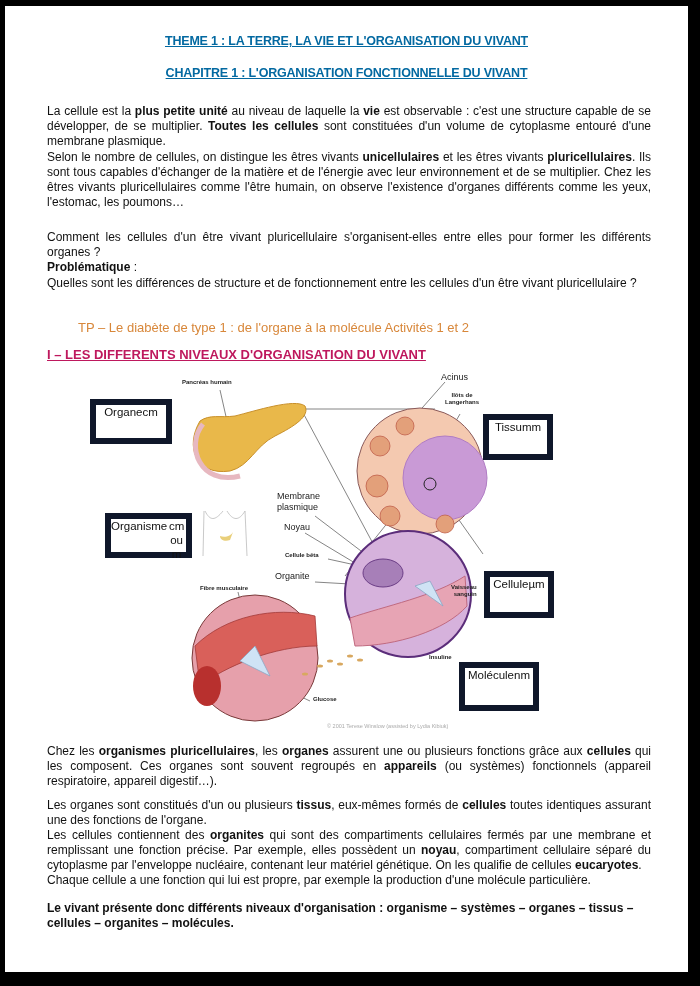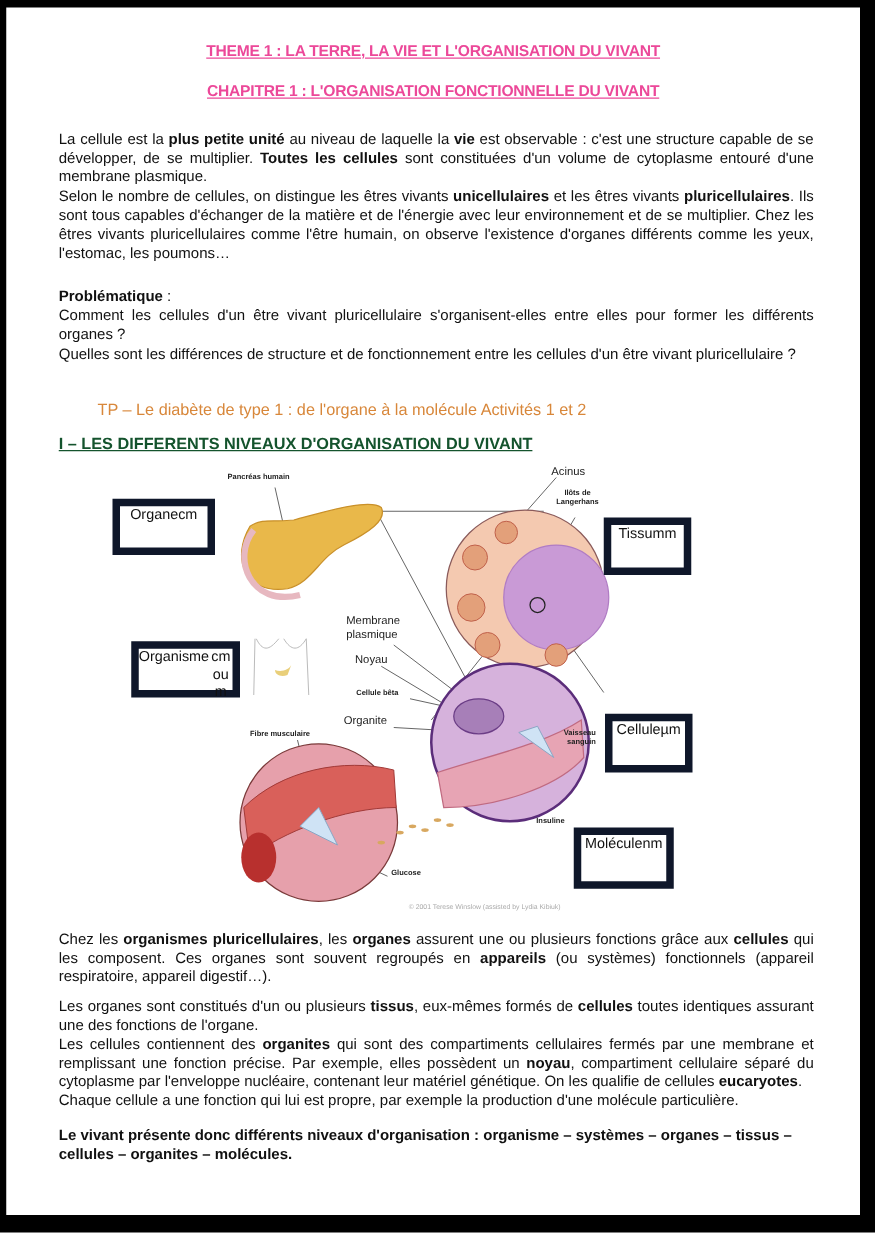--- a/index.html
+++ b/index.html
@@ -1,27 +1,27 @@
 <!DOCTYPE html>
 <html><head>
 <meta charset="utf-8">
 <style>
   html, body { margin:0; padding:0; }
   body { width:700px; height:986px; background:#000; position:relative; overflow:hidden;
          font-family:"Liberation Sans", sans-serif; color:#111; }
   .page { position:absolute; left:5px; top:6px; width:683px; height:966px; background:#fff; }
   .abs { position:absolute; }
-  .title { position:absolute; left:0; width:100%; text-align:center; color:#ec4899; font-weight:bold;
+  .title { position:absolute; left:0; width:100%; text-align:center; color:#0369a1; font-weight:bold;
            font-size:12.5px; text-decoration:underline; letter-spacing:-0.2px; }
   .txt { position:absolute; left:42px; width:604px; font-size:12px; line-height:15px; text-align:justify; }
   .txt p { margin:0; }
   .b { font-weight:bold; }
   .bu { font-weight:bold; }
   .tp { position:absolute; left:73px; top:314px; color:#d8873a; font-weight:normal; font-size:13px; }
-  .sect { position:absolute; left:42px; top:341px; color:#14532d; font-weight:bold; font-size:13px; text-decoration:underline; }
+  .sect { position:absolute; left:42px; top:341px; color:#be185d; font-weight:bold; font-size:13px; text-decoration:underline; }
   .box { position:absolute; border:6px solid #0f172a; background:#fff; text-align:center; font-size:11.5px; line-height:14px;
          display:flex; flex-direction:row; justify-content:center; }
   .lab { position:absolute; font-size:9px; color:#222; white-space:nowrap; }
   .labs { position:absolute; font-size:6px; font-weight:bold; color:#222; white-space:nowrap; line-height:7px; text-align:center; }
   .credit { position:absolute; font-size:5.5px; color:#aaa; white-space:nowrap; }
   svg.fig { position:absolute; left:0; top:0; }
 </style>
 </head>
 <body>
 
@@ -33,22 +33,22 @@
   <div class="txt" style="top:98px">
     <p>
       <span>La cellule est la </span><span class="b">plus petite unité</span><span> au niveau de laquelle la </span><span class="b">vie</span><span> est observable : c'est une structure capable de se développer, de se multiplier. </span><span class="b">Toutes les cellules</span><span> sont constituées d'un volume de cytoplasme entouré d'une membrane plasmique.</span>
     </p>
     <p style="margin-top:1px">
       <span>Selon le nombre de cellules, on distingue les êtres vivants </span><span class="b">unicellulaires</span><span> et les êtres vivants </span><span class="b">pluricellulaires</span><span>. Ils sont tous capables d'échanger de la matière et de l'énergie avec leur environnement et de se multiplier. Chez les êtres vivants pluricellulaires comme l'être humain, on observe l'existence d'organes différents comme les yeux, l'estomac, les poumons…</span>
     </p>
   </div>
 
   <div class="txt" style="top:224px">
+    <p>Comment les cellules d'un être vivant pluricellulaire s'organisent-elles entre elles pour former les différents organes ?</p>
     <p><span class="b">Problématique</span><span> :</span></p>
-    <p>Comment les cellules d'un être vivant pluricellulaire s'organisent-elles entre elles pour former les différents organes ?</p>
     <p style="margin-top:1px">Quelles sont les différences de structure et de fonctionnement entre les cellules d'un être vivant pluricellulaire ?</p>
   </div>
 
   <div class="tp">TP – Le diabète de type 1 : de l'organe à la molécule Activités 1 et 2</div>
   <div class="sect">I – LES DIFFERENTS NIVEAUX D'ORGANISATION DU VIVANT</div>
 
   <div class="abs" style="left:0;top:0;width:683px;height:966px">
     <svg class="fig" width="683" height="966">
 
       <g stroke="#666" stroke-width="0.8" fill="none">

